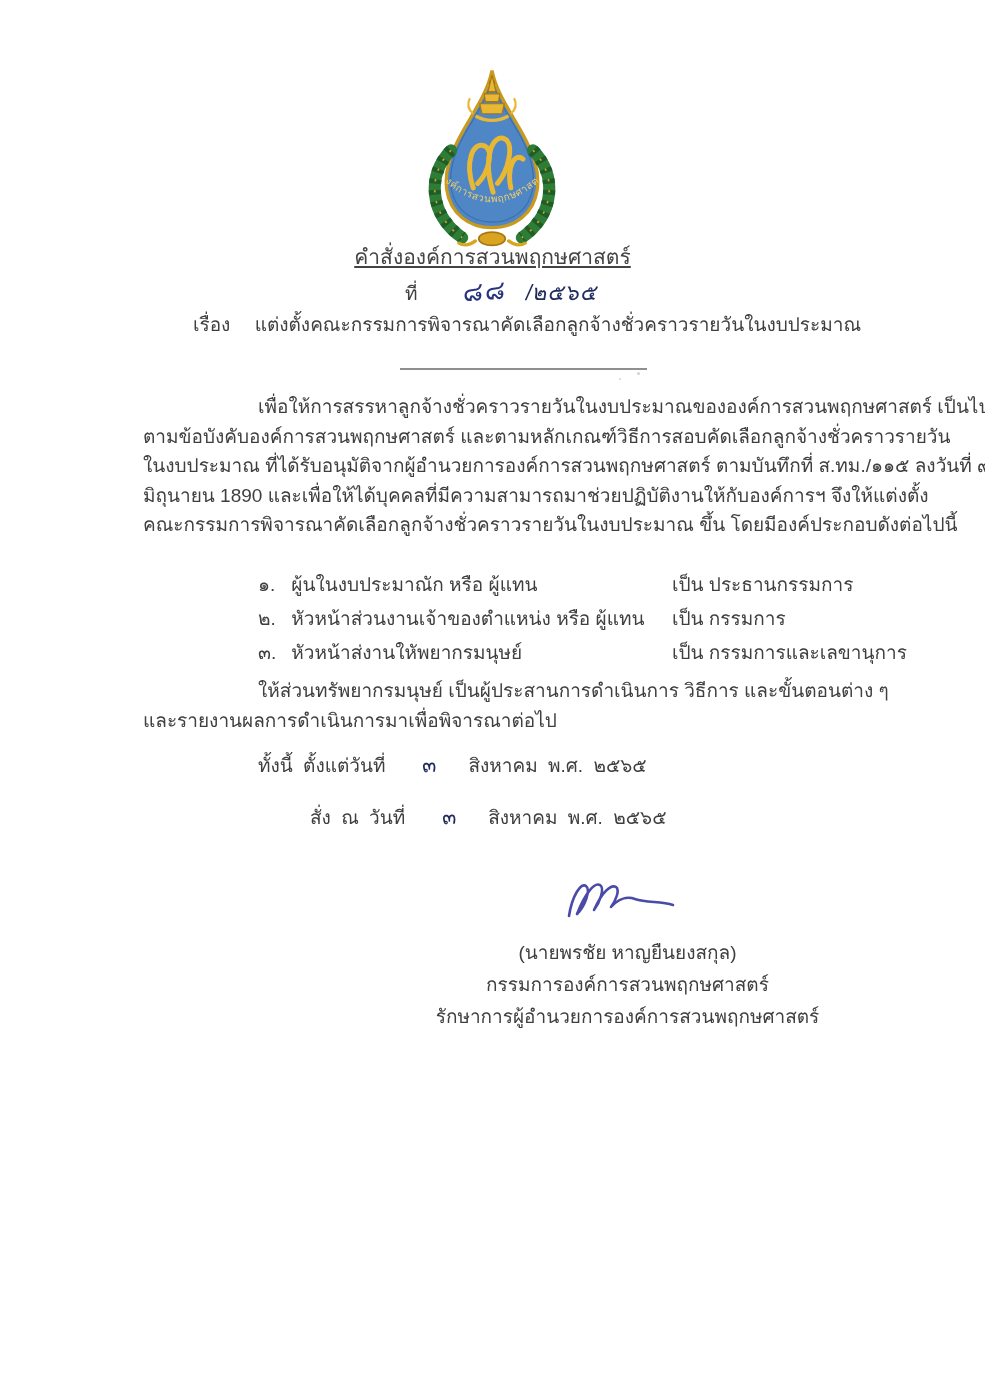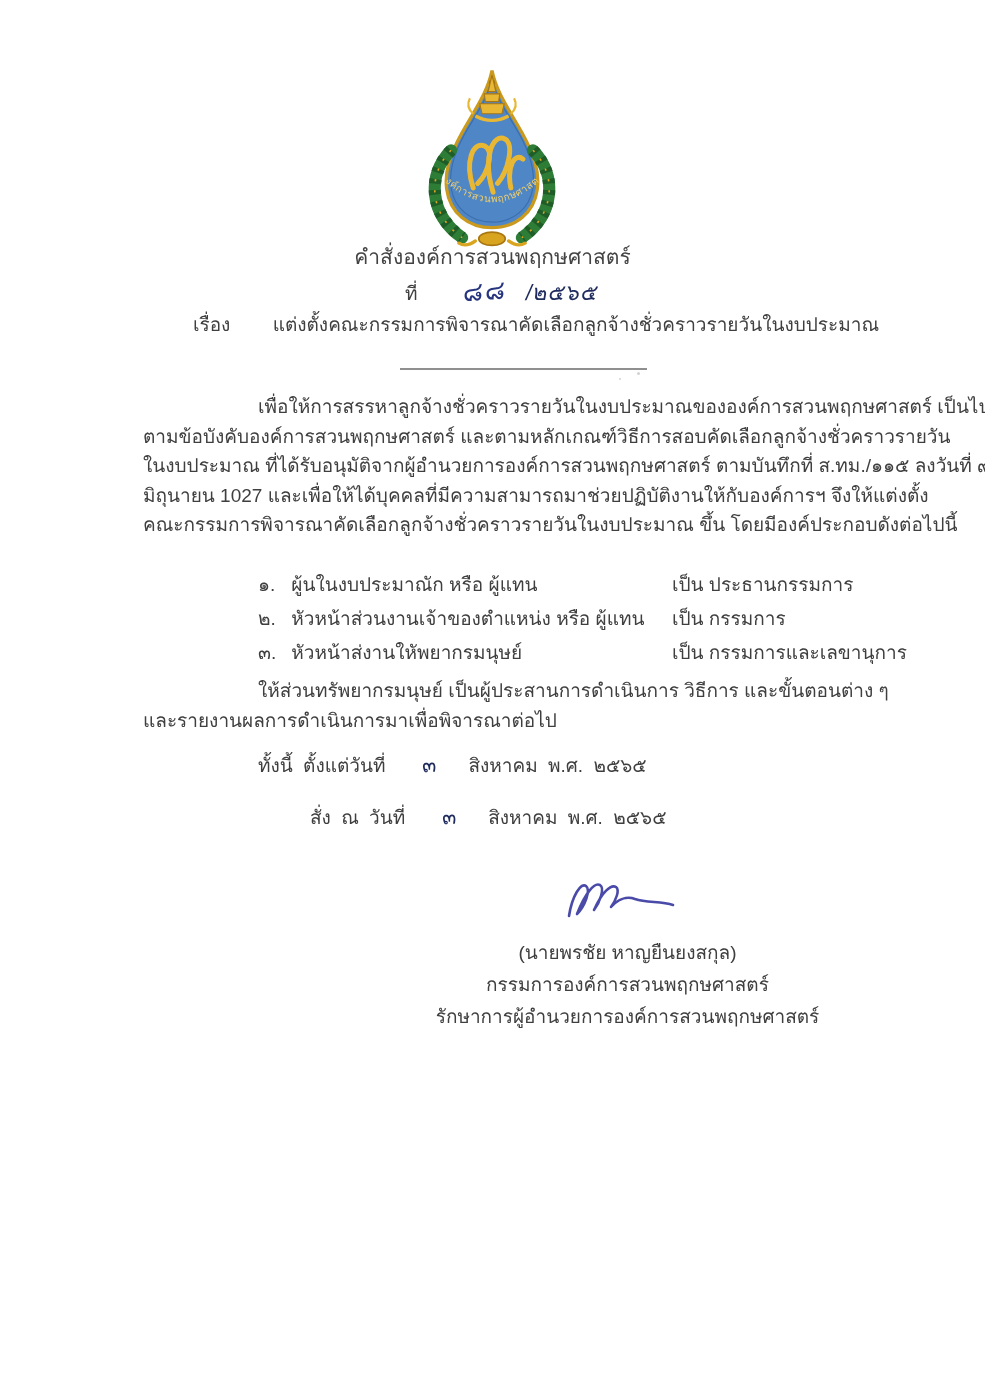--- a/index.html
+++ b/index.html
@@ -14,21 +14,21 @@
     overflow:hidden;
   }
   .t {
     position:absolute;
     font-size:19px;
     line-height:30px;
     color:#3f3f3f;
     white-space:nowrap;
   }
   .center { left:0; width:985px; text-align:center; }
-  .title  { font-size:21px; color:#434343; }
+  .title  { font-size:21px; color:#434343;text-decoration:underline; }
   .gap    { word-spacing:5px; }
   .hw-num {
     display:inline-block;
     color:#27357e;
     font-size:26px;
     transform:rotate(-4deg) skewX(-6deg);
     letter-spacing:2px;
   }
   .hw-year {
     display:inline-block;
@@ -109,31 +109,31 @@
   <div class="t center title" style="top:242px;">คำสั่งองค์การสวนพฤกษศาสตร์</div>
 
   <div class="t" style="top:276px; left:405px;">
     <span>ที่</span>
     <span class="hw-num" style="margin:0 14px 0 40px;">๘๘</span>
     <span class="hw-year">/๒๕๖๕</span>
   </div>
 
   <div class="t gap" style="top:310px; left:193px;">
     <span>เรื่อง</span>
-    <span style="margin-left:32px;">แต่งตั้งคณะกรรมการพิจารณาคัดเลือกลูกจ้างชั่วคราวรายวันในงบประมาณ</span>
+    <span style="margin-left:14px;">แต่งตั้งคณะกรรมการพิจารณาคัดเลือกลูกจ้างชั่วคราวรายวันในงบประมาณ</span>
   </div>
 
   <div class="divider"></div>
   <div class="artifact" style="left:637px; top:372px; width:3px; height:3px;"></div>
   <div class="artifact" style="left:619px; top:378px; width:2px; height:2px;"></div>
 
   <div class="t" style="top:392px; left:258px;">เพื่อให้การสรรหาลูกจ้างชั่วคราวรายวันในงบประมาณขององค์การสวนพฤกษศาสตร์ เป็นไป</div>
   <div class="t" style="top:422px; left:143px;">ตามข้อบังคับองค์การสวนพฤกษศาสตร์ และตามหลักเกณฑ์วิธีการสอบคัดเลือกลูกจ้างชั่วคราวรายวัน</div>
   <div class="t" style="top:451px; left:143px;">ในงบประมาณ ที่ได้รับอนุมัติจากผู้อำนวยการองค์การสวนพฤกษศาสตร์ ตามบันทึกที่ ส.ทม./๑๑๕ ลงวันที่ ๙</div>
-  <div class="t" style="top:481px; left:143px;">มิถุนายน 1027 และเพื่อให้ได้บุคคลที่มีความสามารถมาช่วยปฏิบัติงานให้กับองค์การฯ จึงให้แต่งตั้ง</div>
+  <div class="t" style="top:481px; left:143px;">มิถุนายน 1890 และเพื่อให้ได้บุคคลที่มีความสามารถมาช่วยปฏิบัติงานให้กับองค์การฯ จึงให้แต่งตั้ง</div>
   <div class="t" style="top:510px; left:143px;">คณะกรรมการพิจารณาคัดเลือกลูกจ้างชั่วคราวรายวันในงบประมาณ ขึ้น โดยมีองค์ประกอบดังต่อไปนี้</div>
 
   <div class="t row" style="top:570px;">
     <span class="num">๑.</span>
     <span>ผู้นในงบประมาณัก  หรือ ผู้แทน</span>
     <span class="role">เป็น ประธานกรรมการ</span>
   </div>
   <div class="t row" style="top:604px;">
     <span class="num">๒.</span>
     <span>หัวหน้าส่วนงานเจ้าของตำแหน่ง หรือ ผู้แทน</span>

